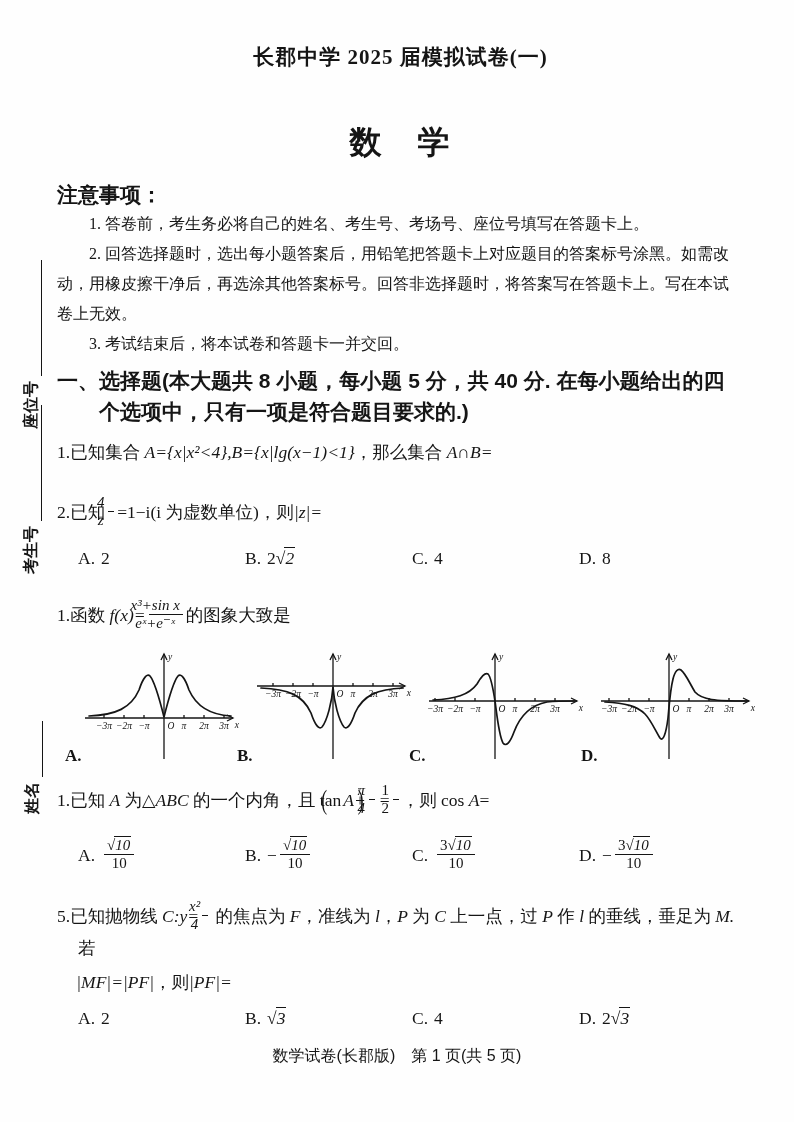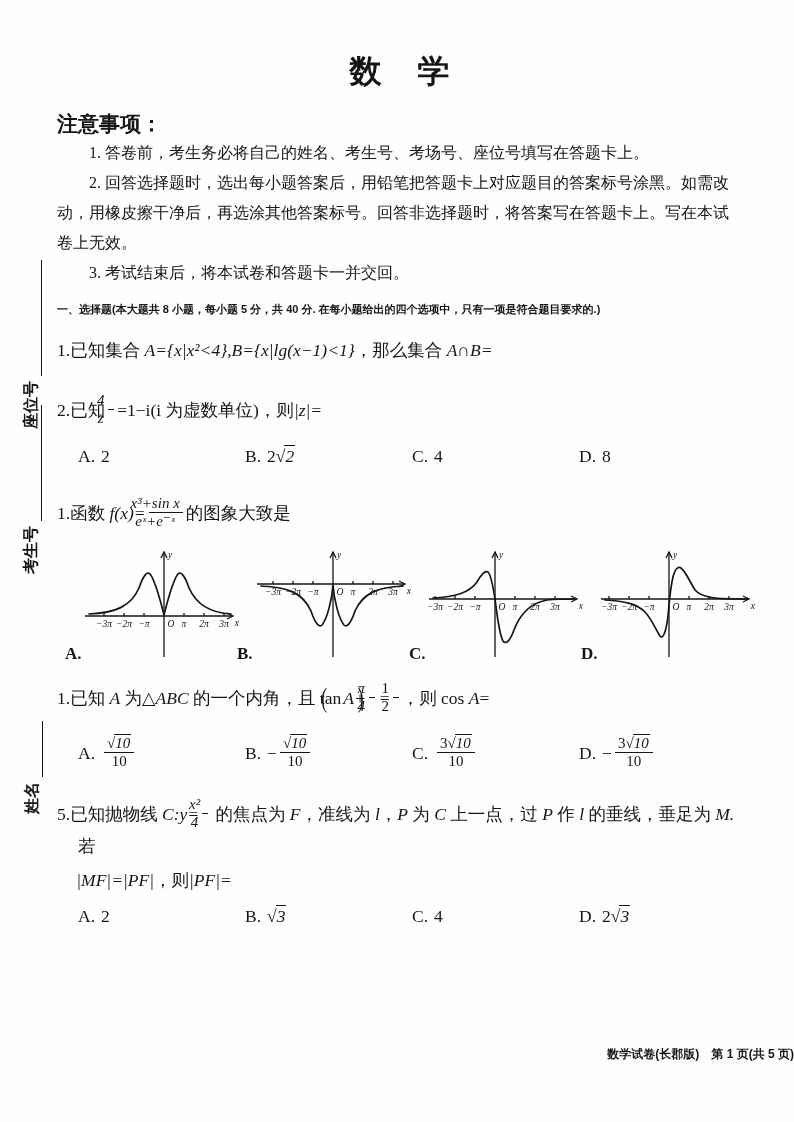--- a/index.html
+++ b/index.html
@@ -13,21 +13,21 @@
   .exam-line { margin-top:43px; text-align:center; font-weight:bold; font-size:21px; letter-spacing:1px; }
   .subject   { margin-top:50px; text-align:center; font-weight:bold; font-size:32px;
                font-family:"Liberation Sans","DejaVu Sans",sans-serif; letter-spacing:2px; }
   .byline    { margin-top:32px; text-align:center; font-weight:bold; font-size:16.5px;
                font-family:"Liberation Sans","DejaVu Sans",sans-serif; }
 
   .notice-head { margin-top:16px; font-weight:bold; font-size:21px;
                  font-family:"Liberation Sans","DejaVu Sans",sans-serif; }
   .notice-item { margin:0; font-size:16px; line-height:30px; text-indent:2em; }
 
-  .section-head { margin:6px 0 0 0; font-weight:bold; font-size:11px; line-height:31px;
+  .section-head { margin:6px 0 0 0; font-weight:bold; font-size:21px; line-height:31px;
                   font-family:"Liberation Sans","DejaVu Sans",sans-serif;
                   padding-left:2em; text-indent:-2em; }
 
   .q { margin:12px 0 0 0; font-size:17.5px; line-height:27px; padding-left:1.2em; text-indent:-1.2em; }
   .q.tall { margin-top:30px; }
   .q2line { margin:8px 0 0 0; font-size:17.5px; padding-left:1.1em; }
 
   .math { font-family:"Liberation Serif","DejaVu Serif",serif; font-style:italic; }
   .rm   { font-family:"Liberation Serif","DejaVu Serif",serif; font-style:normal; }
 
@@ -58,22 +58,22 @@
   .curve  { stroke:#151515; stroke-width:1.7; fill:none; stroke-linecap:round; }
 
   .vlabel { position:absolute; white-space:nowrap; transform:rotate(-90deg);
             display:flex; align-items:center; gap:5px;
             font-family:"Liberation Sans","DejaVu Sans",sans-serif;
             font-weight:bold; font-size:16px; }
   .vrule  { display:inline-block; border-bottom:1.5px solid #151515; height:12px; align-self:flex-end; }
   .vrule.long  { width:116px; }
   .vrule.short { width:56px; }
 
-  .footer { position:absolute; top:1046px; left:0; width:100%; text-align:right;
-            font-weight:bold; font-size:12px;
+  .footer { position:absolute; top:1046px; left:0; width:100%; text-align:center;
+            font-weight:normal; font-size:16px;
             font-family:"Liberation Sans","DejaVu Sans",sans-serif; }
 </style>
 </head>
 <body>
 
 <div class="page">
 
   <div class="vlabel" style="left:-53px; top:334px;">
     <span>座位号</span>
       <span class="vrule long"></span>
@@ -82,20 +82,21 @@
     <span>考生号</span>
       <span class="vrule long"></span>
   </div>
   <div class="vlabel" style="left:-14px; top:757px;">
     <span>姓名</span>
       <span class="vrule short"></span>
   </div>
 
   <div class="content">
 
+    <div class="exam-line">长郡中学 2025 届模拟试卷(一)</div>
     <div class="subject">数　学</div>
 
     <div class="notice-head">注意事项：</div>
     <p class="notice-item">1. 答卷前，考生务必将自己的姓名、考生号、考场号、座位号填写在答题卡上。</p>
     <p class="notice-item">2. 回答选择题时，选出每小题答案后，用铅笔把答题卡上对应题目的答案标号涂黑。如需改动，用橡皮擦干净后，再选涂其他答案标号。回答非选择题时，将答案写在答题卡上。写在本试卷上无效。</p>
     <p class="notice-item">3. 考试结束后，将本试卷和答题卡一并交回。</p>
 
     <p class="section-head">一、选择题(本大题共 8 小题，每小题 5 分，共 40 分. 在每小题给出的四个选项中，只有一项是符合题目要求的.)</p>
 
     <p class="q"><span>1.已知集合 </span><span class="math">A={x|x²&lt;4},B={x|lg(x−1)&lt;1}</span><span>，那么集合 </span><span class="math">A∩B=</span></p>

